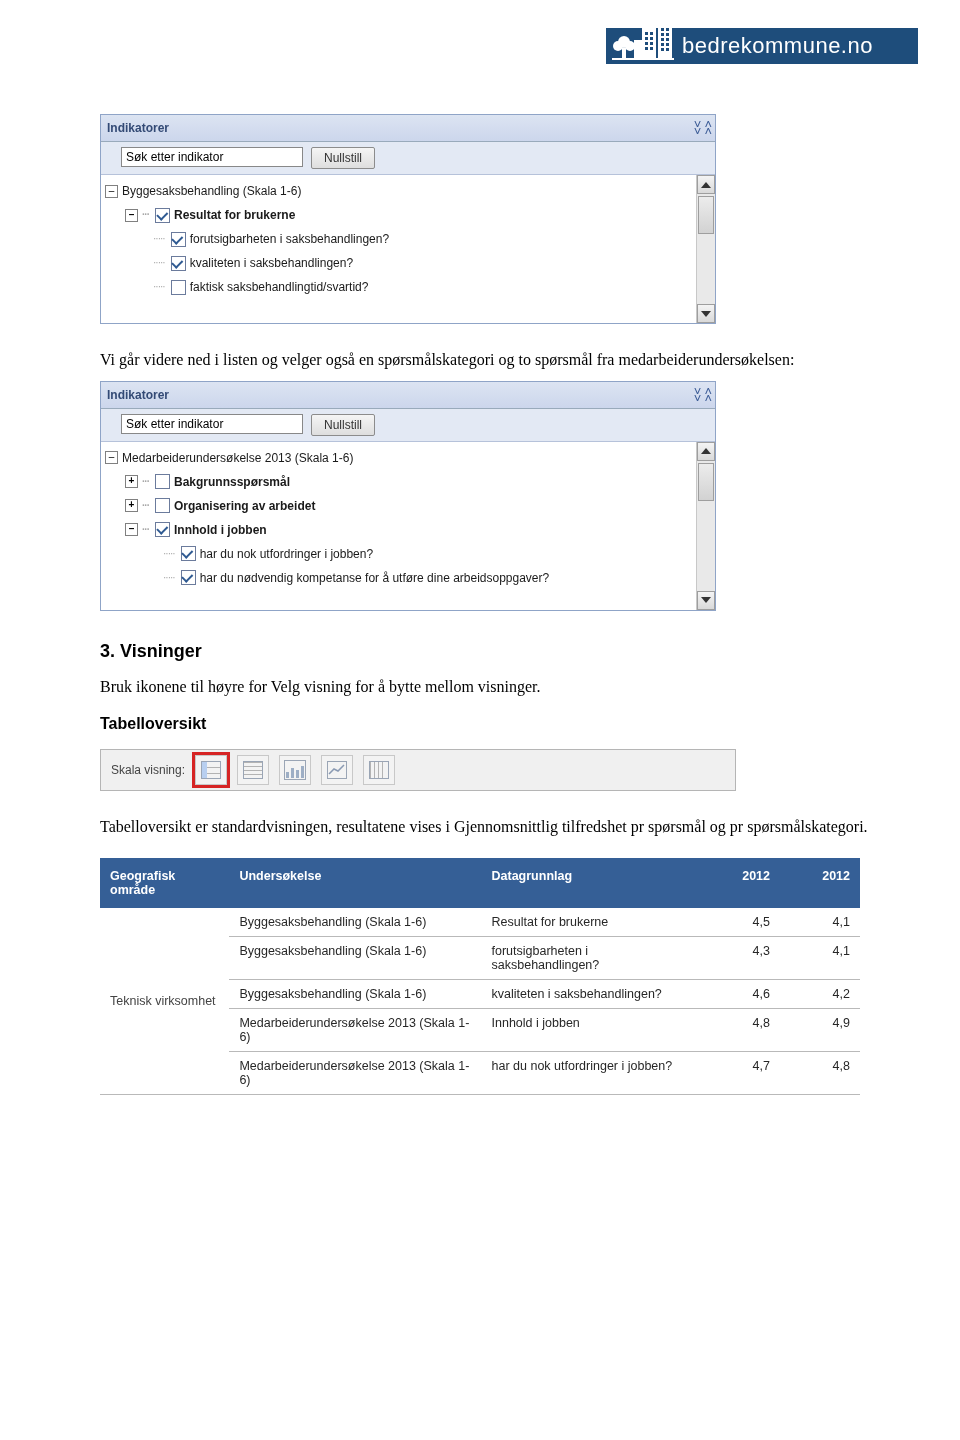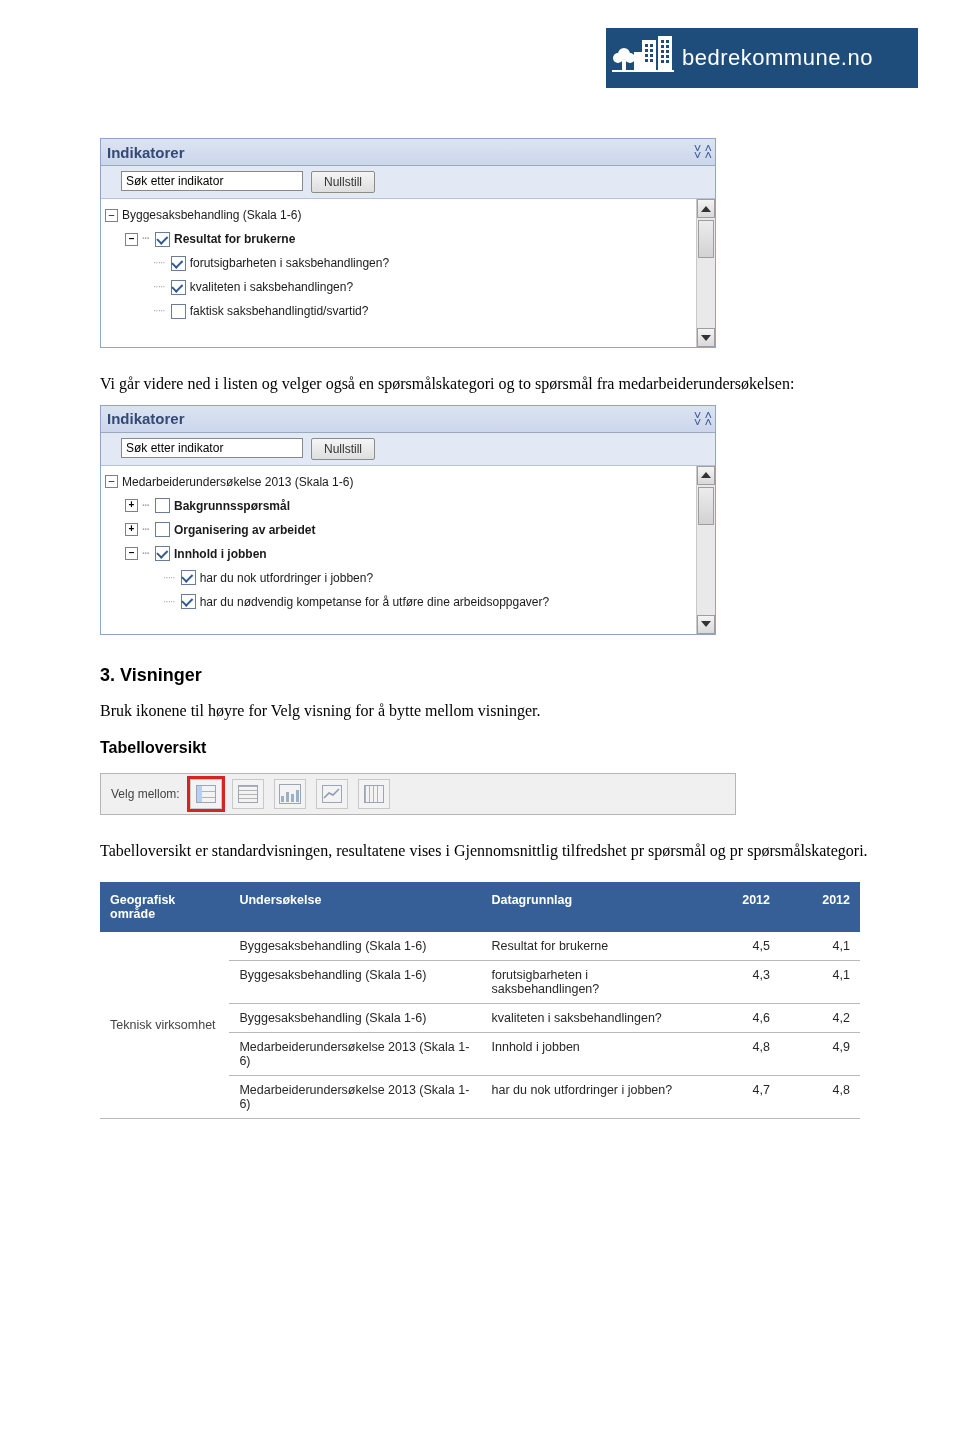--- a/index.html
+++ b/index.html
@@ -12,21 +12,21 @@
   }
   .logo-bar {
     display: flex;
     justify-content: flex-end;
     padding: 28px 42px 10px 0;
   }
   .logo-box {
     background: #1e4d7b;
     color: #fff;
     width: 300px;
-    height: 60px;
+    height: 36px;
     display: flex;
     align-items: center;
     padding: 0 6px;
   }
   .logo-icon { flex: 0 0 auto; }
   .logo-text { font-size: 22px; letter-spacing: .5px; margin-left: 8px; }
   .page { padding: 0 55px 40px 100px; }
 
   
   .panel {
@@ -39,21 +39,21 @@
   }
   .panel-header {
     background: linear-gradient(#dce4f2,#ccd6ec);
     height: 26px;
     border-bottom: 1px solid #9ab;
     display: flex;
     align-items: center;
     justify-content: space-between;
     padding: 0 6px;
   }
-  .panel-title { font-weight: bold; color: #334a75; font-size: 15px; }
+  .panel-title { font-weight: bold; color: #334a75; font-size: 12px; }
   .chevs { display: flex; gap: 6px; }
   .chevpair { color: #3b5b96; font-size: 13px; line-height: 7px; letter-spacing: -3px; }
   .panel-search {
     background: #e3e9f4;
     border-bottom: 1px solid #b6c2da;
     padding: 5px 20px;
     display: flex; gap: 8px;
   }
   .panel-search input {
     font-size: 12px; height: 18px; width: 172px; border: 1px solid #888;
@@ -294,21 +294,21 @@
         <div class="sbtn down"></div>
       </div>
     </div>
   </div>
 
   <div class="h3">3. Visninger</div>
   <p class="body-text" style="margin-top:0">Bruk ikonene til høyre for Velg visning for å bytte mellom visninger.</p>
   <div class="h4">Tabelloversikt</div>
 
   <div class="viewbar">
-    <span>Velg mellom:</span>
+    <span>Skala visning:</span>
     <div class="viewbtn selected">
       <div class="mini" style="flex-direction:row">
           <div class="bar"></div>
           <div style="flex:1;display:flex;flex-direction:column">
             <div style="flex:1;border-bottom:1px solid #b3b3b3"></div>
             <div style="flex:1;border-bottom:1px solid #b3b3b3"></div>
             <div style="flex:1"></div>
           </div>
         </div>
     </div>

